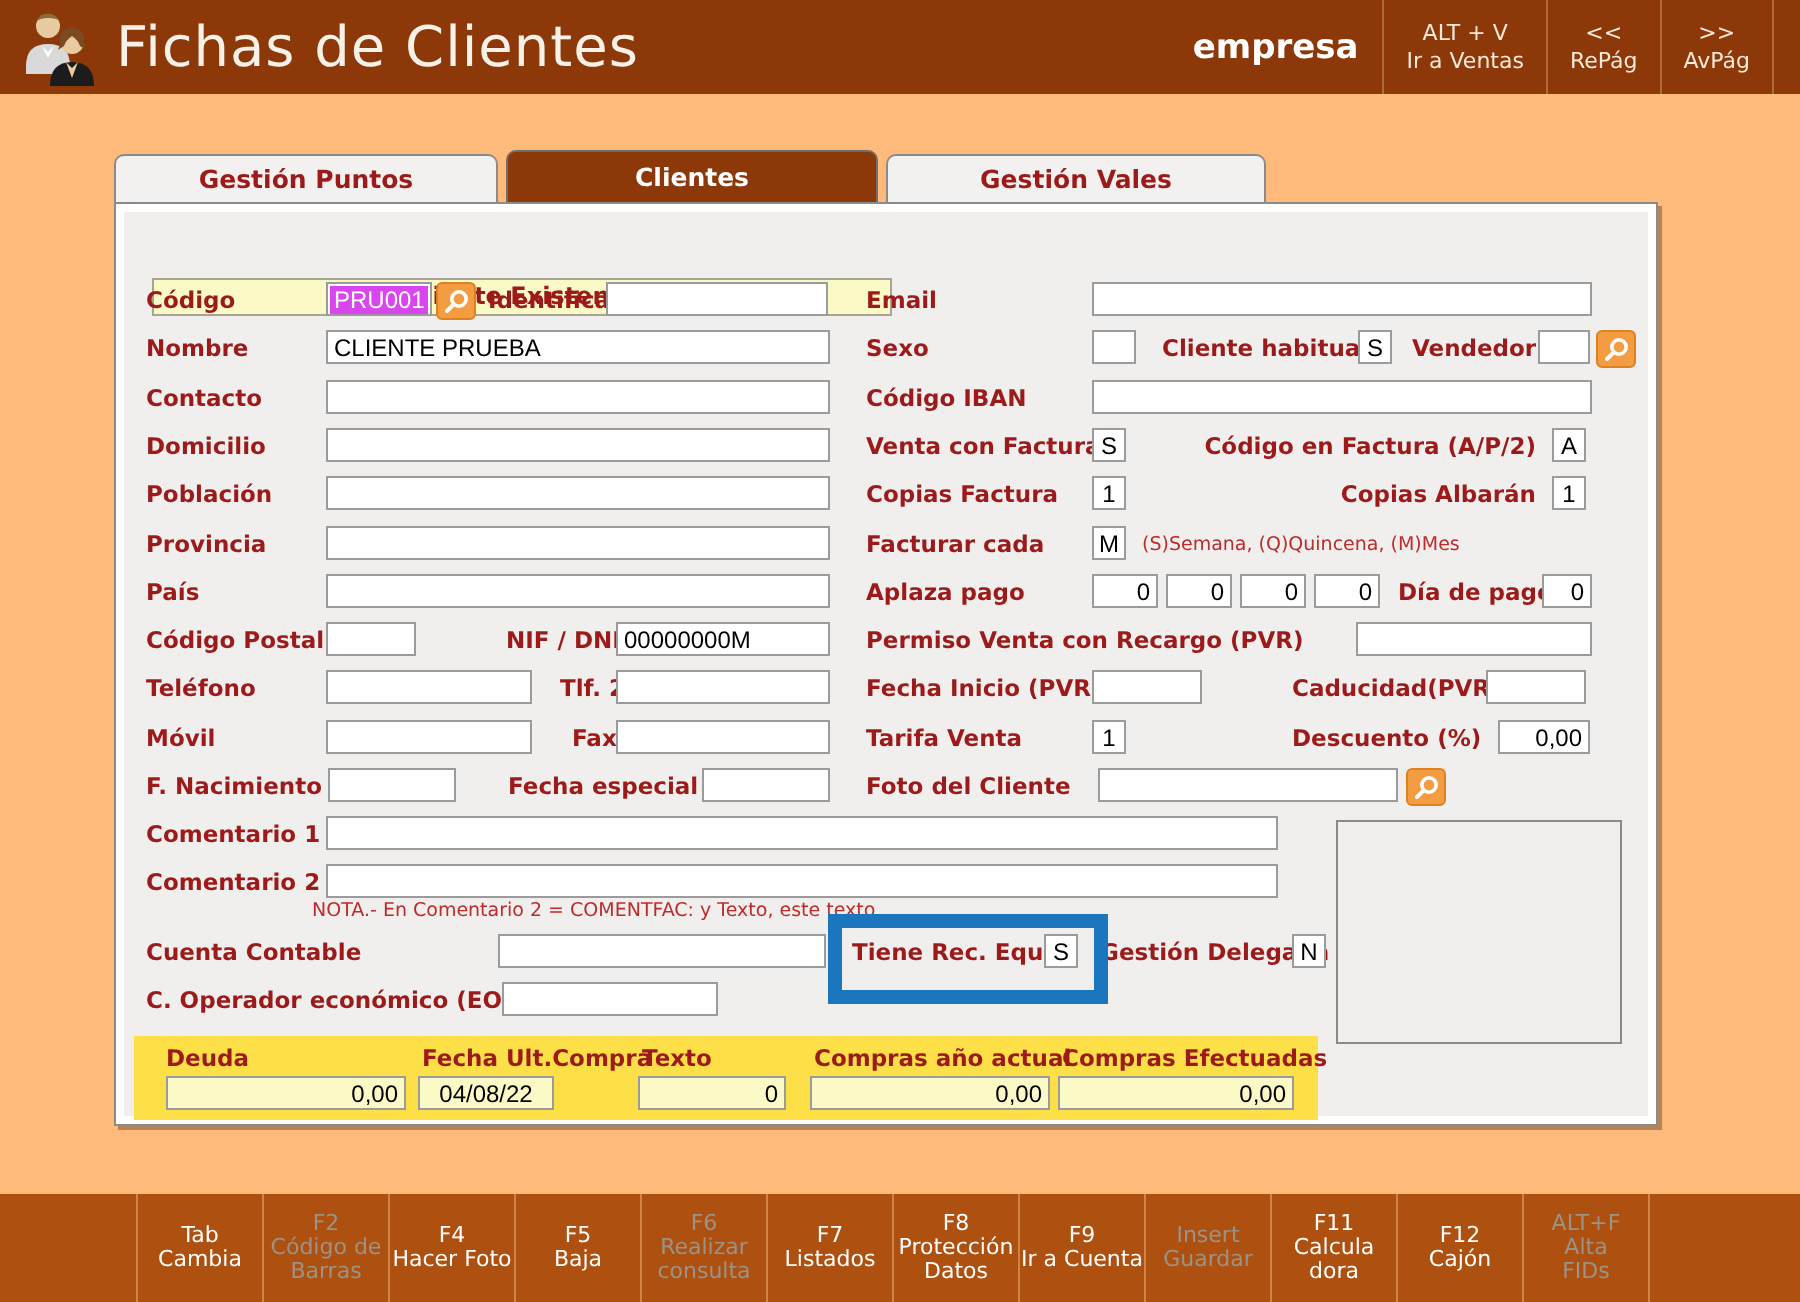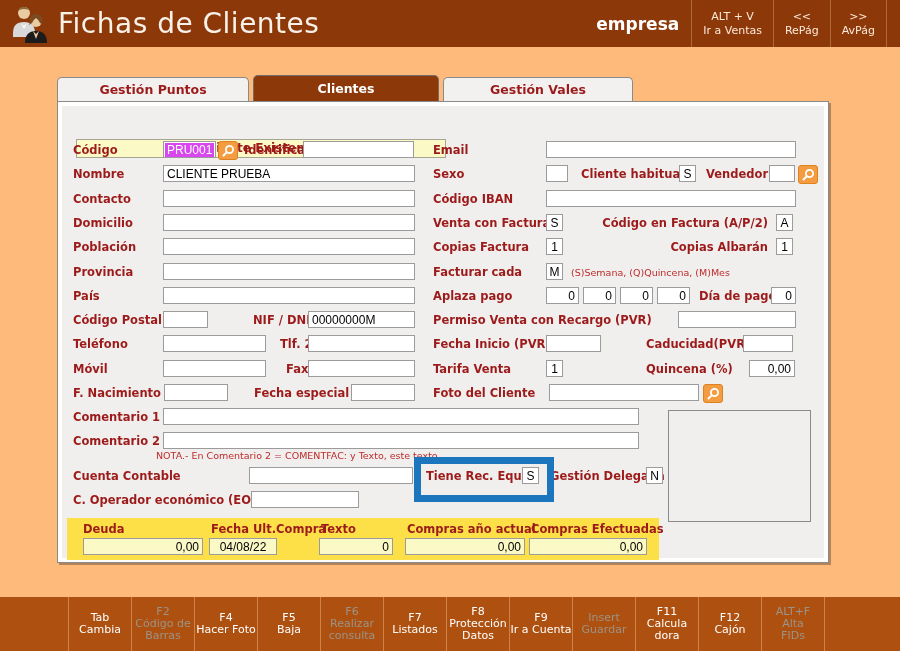--- a/index.html
+++ b/index.html
@@ -241,21 +241,21 @@
     <span class="lbl" style="left:375px;top:211px">Permiso Venta con Recargo (PVR)</span>
     <input class="inp" style="left: 620px; top: 209px; width: 118px;">
 
     <span class="lbl" style="left:375px;top:235px">Fecha Inicio (PVR)</span>
     <input class="inp" style="left: 488px; top: 233px; width: 55px;">
     <span class="lbl" style="left:588px;top:235px">Caducidad(PVR)</span>
     <input class="inp" style="left: 685px; top: 233px; width: 50px;">
 
     <span class="lbl" style="left:375px;top:260px">Tarifa Venta</span>
     <input class="inp box" style="left: 488px; top: 258px;" value="1">
-    <span class="lbl" style="left:588px;top:260px">Quincena (%)</span>
+    <span class="lbl" style="left:588px;top:260px">Descuento (%)</span>
     <input class="inp num" style="left: 691px; top: 258px; width: 46px;" value="0,00">
 
     <span class="lbl" style="left:375px;top:284px">Foto del Cliente</span>
     <input class="inp" style="left: 491px; top: 282px; width: 150px;" value="">
     <div class="mag" style="left:645px;top:282px">
       <svg width="14" height="14" viewBox="0 0 14 14">
           <circle cx="8.5" cy="5.5" r="3.6" fill="none" stroke="#FFFFFF" stroke-width="1.8"></circle>
           <line x1="5.6" y1="8.4" x2="2.5" y2="11.5" stroke="#FFFFFF" stroke-width="2" stroke-linecap="round"></line>
         </svg>
     </div>

